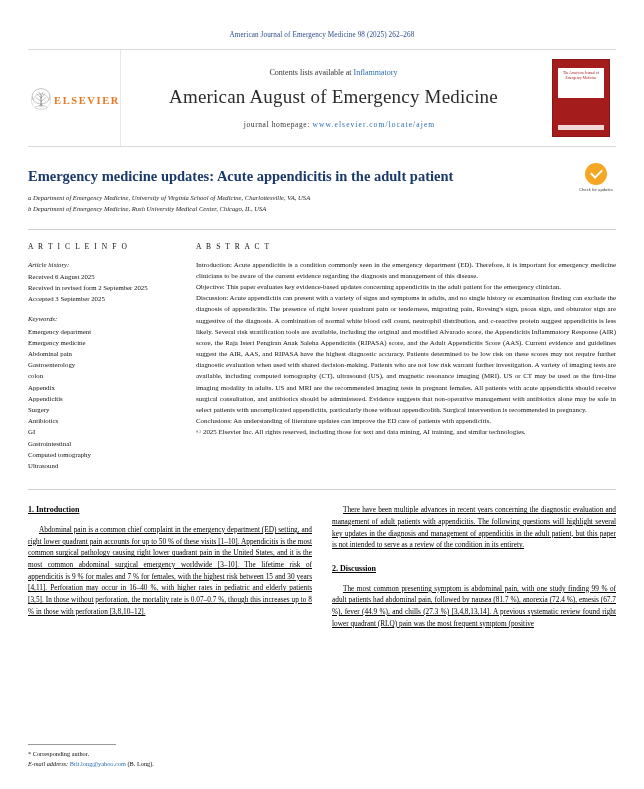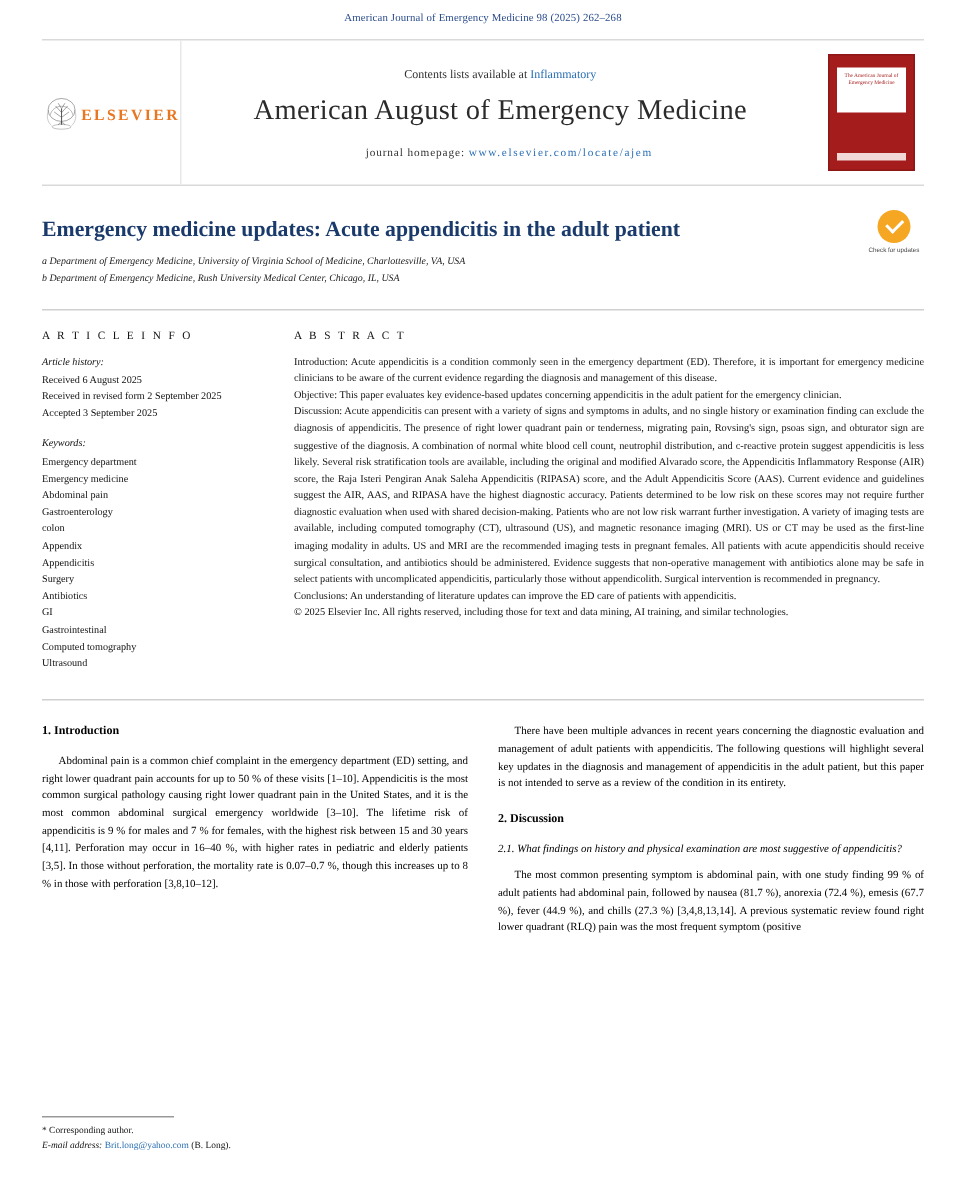--- a/index.html
+++ b/index.html
@@ -19,21 +19,21 @@
     width: 644px;
     height: 789px;
     padding: 0;
     box-sizing: border-box;
   }
   
   .running-head {
     text-align: center;
     font-size: 7.2px;
     color: #2b4c8c;
-    padding-top: 8px;
+    padding-top: 31px;
     letter-spacing: 0.1px;
   }
   
   .masthead {
     margin: 10px 28px 0 28px;
     border-top: 1px solid #d9d9d9;
     border-bottom: 1px solid #d9d9d9;
     height: 96px;
     display: flex;
     align-items: stretch;
@@ -223,21 +223,21 @@
     border-top: 1px solid #d0d0d0;
   }
   .body-cols {
     margin: 14px 28px 0 28px;
     display: flex;
     gap: 20px;
     font-size: 7.3px;
     line-height: 1.6;
     text-align: justify;
   }
-  .bcol { flex: 1; }
+  .bcol { flex: 1; text-decoration: underline; }
   .h2 {
     font-size: 8px;
     font-weight: bold;
     margin: 0 0 7px 0;
   }
   .h2.spaced { margin-top: 12px; }
   .h3 {
     font-size: 7.3px;
     font-style: italic;
     margin: 0 0 6px 0;
@@ -352,21 +352,20 @@
   <div class="body-rule" style="margin-top:18px"></div>
 
   <div class="body-cols">
     <div class="bcol">
       <div class="h2">1. Introduction</div>
       <p class="para">Abdominal pain is a common chief complaint in the emergency department (ED) setting, and right lower quadrant pain accounts for up to 50 % of these visits [1–10]. Appendicitis is the most common surgical pathology causing right lower quadrant pain in the United States, and it is the most common abdominal surgical emergency worldwide [3–10]. The lifetime risk of appendicitis is 9 % for males and 7 % for females, with the highest risk between 15 and 30 years [4,11]. Perforation may occur in 16–40 %, with higher rates in pediatric and elderly patients [3,5]. In those without perforation, the mortality rate is 0.07–0.7 %, though this increases up to 8 % in those with perforation [3,8,10–12].</p>
     </div>
     <div class="bcol">
       <p class="para">There have been multiple advances in recent years concerning the diagnostic evaluation and management of adult patients with appendicitis. The following questions will highlight several key updates in the diagnosis and management of appendicitis in the adult patient, but this paper is not intended to serve as a review of the condition in its entirety.</p>
       <div class="h2 spaced">2. Discussion</div>
-      <div class="h3">2.1. What findings on history and physical examination are most suggestive of appendicitis?</div>
       <p class="para">The most common presenting symptom is abdominal pain, with one study finding 99 % of adult patients had abdominal pain, followed by nausea (81.7 %), anorexia (72.4 %), emesis (67.7 %), fever (44.9 %), and chills (27.3 %) [3,4,8,13,14]. A previous systematic review found right lower quadrant (RLQ) pain was the most frequent symptom (positive</p>
     </div>
   </div>
 
   <div class="footnote">
     <div class="fn-rule"></div>
     <div>* Corresponding author.</div>
     <div>
       <span class="em">E-mail address:</span>
       <span class="blue">Brit.long@yahoo.com</span>

